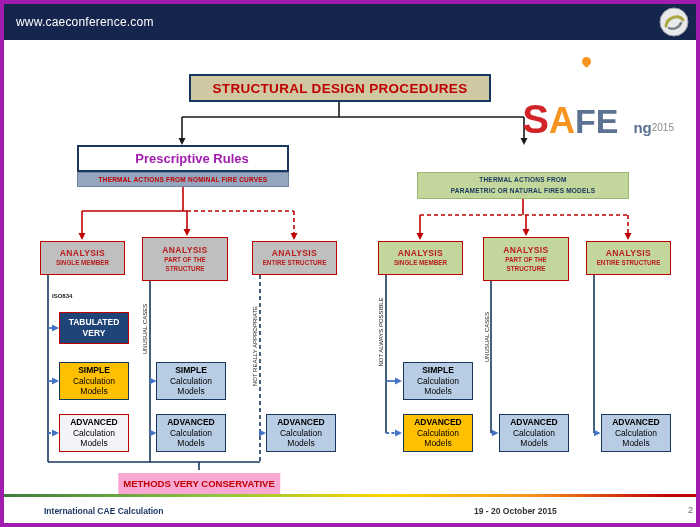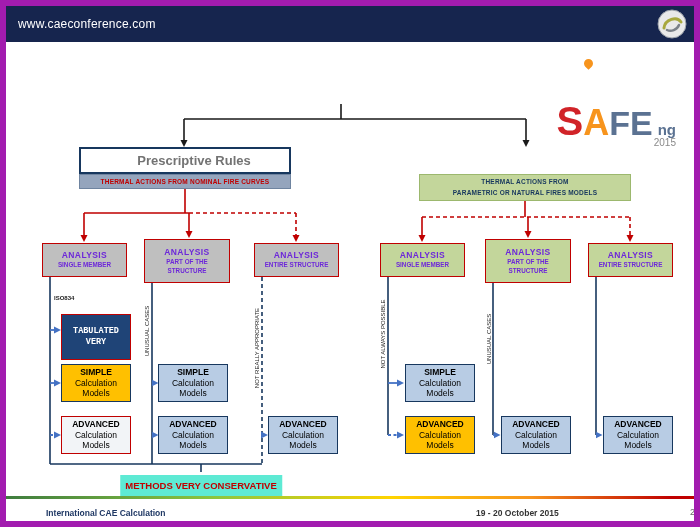--- a/index.html
+++ b/index.html
@@ -1,53 +1,53 @@
 <!DOCTYPE html>
 <html><head>
 <meta charset="utf-8">
 <style>
   * { margin:0; padding:0; box-sizing:border-box; }
   html,body { background:#9a9a9a; }
   body { font-family:"Liberation Sans","DejaVu Sans",sans-serif; }
-  .screen { position:relative; width:700px; height:527px; background:#ffffff; border:6px solid #a21caf; overflow:hidden; }
+  .screen { position:relative; width:700px; height:527px; background:#ffffff; border:4px solid #a21caf; overflow:hidden; }
 
   .topbar { position:absolute; left:0; top:0; width:100%; height:36px; background:#16254e; display:flex; align-items:center; }
   .topbar .url { color:#ffffff; font-size:12px; margin-left:12px; letter-spacing:.2px; }
   .logo-circle { position:absolute; right:7px; top:3px; width:30px; height:30px; }
 
   .connectors { position:absolute; left:0; top:0; width:700px; height:527px; pointer-events:none; }
 
   .box { position:absolute; display:flex; flex-direction:column; align-items:center; justify-content:center; text-align:center; }
   .title-box { left:185px; top:70px; width:302px; height:28px; background:#cfc8a2; border:2px solid #17375e; color:#c00000; font-weight:bold; font-size:13.5px; letter-spacing:.3px; }
-  .branch-box { background:#ffffff; border:2px solid #17375e; color:#737373; font-weight:bold; font-size:13px;padding-left:18px; }
+  .branch-box { background:#ffffff; border:2px solid #17375e; color:#a21caf; font-weight:bold; font-size:13px;padding-left:18px; }
   .banner-blue { background:#95a5bd; border:1px solid #6f84a0; color:#c00000; font-weight:bold; font-size:6.5px; letter-spacing:.2px; }
   .banner-green { background:#c3d69b; border:1px solid #9cb86e; color:#17375e; font-weight:bold; font-size:6.5px; line-height:1.6; letter-spacing:.2px; }
 
-  .abox { border:1.6px solid #c00000; color:#6d28d9; }
+  .abox { border:1.6px solid #c00000; color:#b91c1c; }
   .abox.gray { background:#bfbfbf; }
   .abox.green { background:#c3d69b; }
   .abox .t { font-weight:bold; font-size:8.5px; letter-spacing:.4px; }
   .abox .s { font-weight:bold; font-size:6.3px; margin-top:1px; line-height:1.3; }
 
   .cbox { font-size:8.5px; line-height:1.25; color:#000; }
   .cbox .h { font-weight:bold; }
   .cbox.dark { background:#1f4477; border:1.5px solid #c00000; color:#fff; }
   .cbox.orange { background:#ffc000; border:1.5px solid #17375e; }
   .cbox.blue { background:#b8cce4; border:1.5px solid #17375e; }
   .cbox.white { background:#f2f4f7; border:1.5px solid #c00000; }
 
   .vlabel { position:absolute; font-size:6px; color:#222; white-space:nowrap; transform:translate(-50%,-50%) rotate(-90deg); }
   .iso { position:absolute; left:48px; top:289px; font-size:6px; font-weight:bold; color:#222; }
-  .note { position:absolute; left:195px; top:469px; transform:translateX(-50%); background:#5eead4; color:#c00000; font-weight:bold; font-size:9.5px; padding:5px 5px; white-space:nowrap; }
+  .note { position:absolute; left:195px; top:469px; transform:translateX(-50%); background:#f9a8d4; color:#c00000; font-weight:bold; font-size:9.5px; padding:5px 5px; white-space:nowrap; }
 
   .safe { position:absolute; left:534px; top:58px; width:136px; height:50px; display:flex; align-items:baseline; justify-content:flex-end; }
   .safe .s1 { color:#d12328; font-size:40px; font-weight:bold; line-height:.9; }
   .safe .s2 { color:#f7941d; font-size:36px; font-weight:bold; line-height:.9; }
   .safe .s3 { color:#5b7292; font-size:34px; font-weight:bold; line-height:.9;margin-top:44px; }
-  .safe .tail { display:flex; flex-direction:column; align-items:flex-end; margin-left:1px; }
+  .safe .tail { display:flex; align-items:center; margin-left:15px; }
   .safe .ng { color:#5b7292; font-size:15px; font-weight:bold; line-height:1; }
   .safe .yr { color:#8a8a8a; font-size:10px; }
   .flame { position:absolute; left:44px; top:-5px; width:9px; height:9px; background:#f7941d; border-radius:50% 50% 50% 0; transform:rotate(-45deg); }
 
   .footer-line { position:absolute; left:0; top:490px; width:700px; height:3px; background:linear-gradient(to right,#3f7d3f,#8cc63f 30%,#ffd400 55%,#f7941d 75%,#c00000 95%); }
   .f-conf { position:absolute; left:40px; top:502px; font-size:8.5px; font-weight:bold; color:#1f3864; }
   .f-date { position:absolute; left:470px; top:502px; font-size:8.5px; font-weight:bold; color:#333; }
   .f-page { position:absolute; left:684px; top:501px; font-size:9px; color:#666; }
 </style>
 </head>
@@ -108,20 +108,23 @@
     <path d="M44,429 H50" fill="none" stroke="#4472c4" stroke-width="1.8" stroke-dasharray="3,2.5" marker-end="url(#mU)"></path>
     <path d="M146,377 H147.5" fill="none" stroke="#4472c4" stroke-width="1.8" marker-end="url(#mU)"></path>
     <path d="M146,429 H147.5" fill="none" stroke="#4472c4" stroke-width="1.8" marker-end="url(#mU)"></path>
     <path d="M256,429 H257" fill="none" stroke="#4472c4" stroke-width="1.8" stroke-dasharray="3,2.5" marker-end="url(#mU)"></path>
     <path d="M382,377 H393" fill="none" stroke="#4472c4" stroke-width="1.8" marker-end="url(#mU)"></path>
     <path d="M382,429 H393" fill="none" stroke="#4472c4" stroke-width="1.8" stroke-dasharray="3,2.5" marker-end="url(#mU)"></path>
     <path d="M487,429 H489.5" fill="none" stroke="#4472c4" stroke-width="1.8" marker-end="url(#mU)"></path>
     <path d="M590,429 H591.5" fill="none" stroke="#4472c4" stroke-width="1.8" marker-end="url(#mU)"></path>
   </svg>
 
+  <div class="box title-box">
+    <span>STRUCTURAL DESIGN PROCEDURES</span>
+  </div>
 
   <div class="safe">
     <span class="flame"></span>
     <span class="s1">S</span>
     <span class="s2">A</span>
     <span class="s3">FE</span>
     <span class="tail">
       <span class="ng">ng</span>
       <span class="yr">2015</span>
     </span>
@@ -166,21 +169,21 @@
     <div class="t">ANALYSIS</div>
     <div class="s">ENTIRE STRUCTURE</div>
   </div>
 
   <span class="iso">ISO834</span>
   <span class="vlabel" style="left:141px;top:325px;">UNUSUAL CASES</span>
   <span class="vlabel" style="left:251px;top:342px;">NOT REALLY APPROPRIATE</span>
   <span class="vlabel" style="left:377px;top:328px;">NOT ALWAYS POSSIBLE</span>
   <span class="vlabel" style="left:483px;top:333px;">UNUSUAL CASES</span>
 
-  <div class="box cbox dark" style="left:55px;top:308px;width:70px;height:46px;font-family:Liberation Mono, monospace;">
+  <div class="box cbox dark" style="left:55px;top:308px;width:70px;height:32px;">
     <div class="h">TABULATED</div>
     <div class="h">VERY</div>
   </div>
   <div class="box cbox orange" style="left:55px;top:358px;width:70px;height:38px;">
     <div class="h">SIMPLE</div>
     <div>Calculation</div>
     <div>Models</div>
   </div>
   <div class="box cbox white" style="left:55px;top:410px;width:70px;height:38px;">
     <div class="h">ADVANCED</div>

